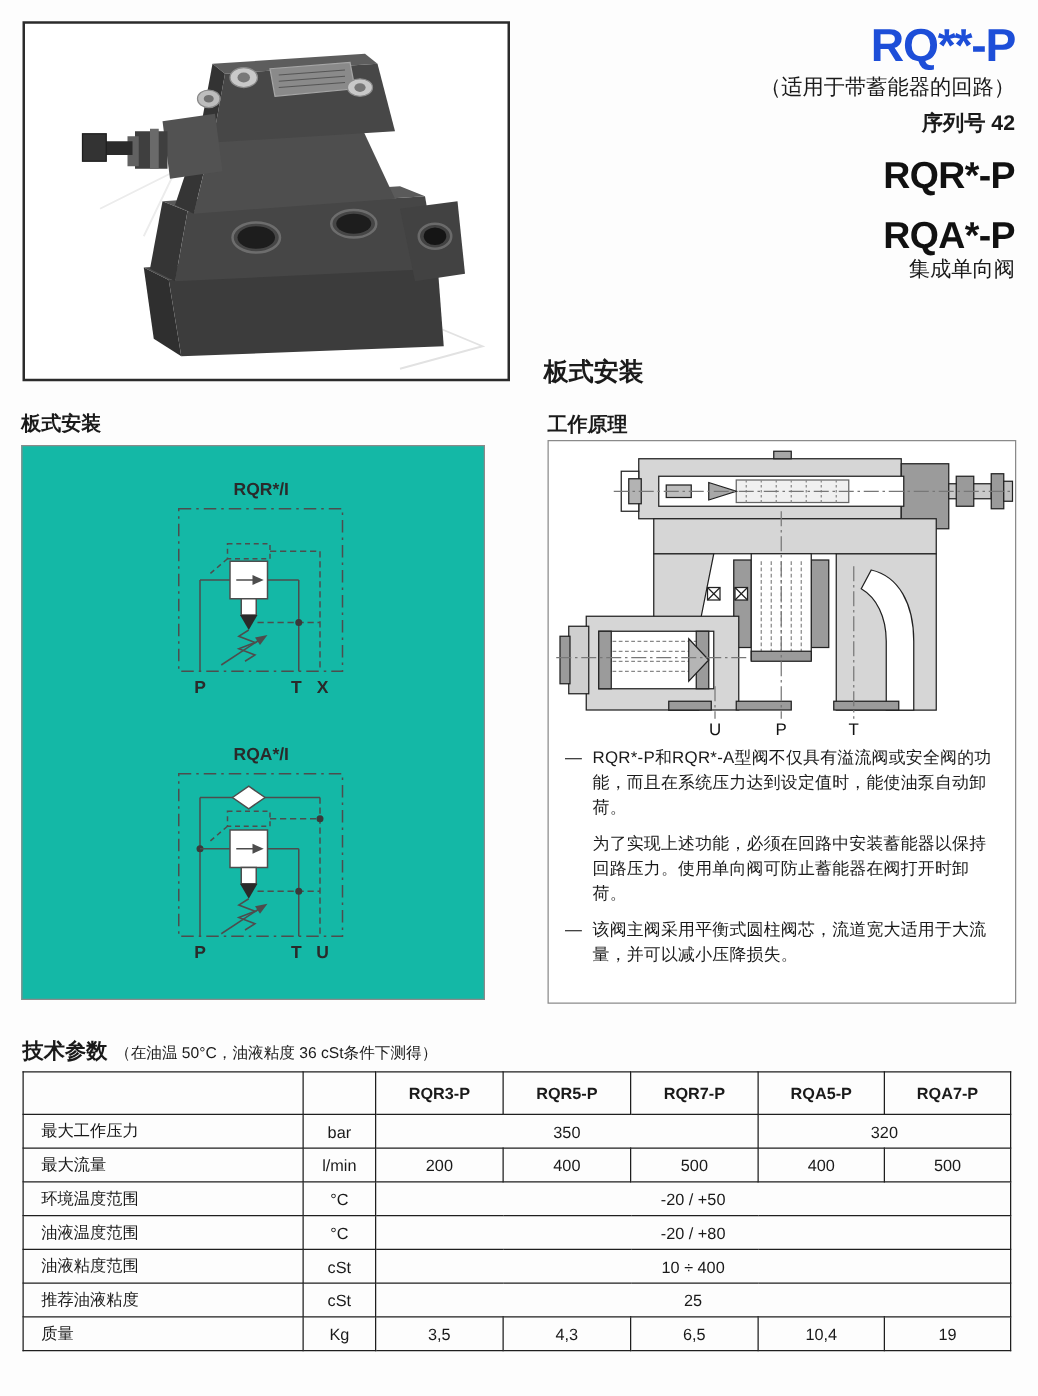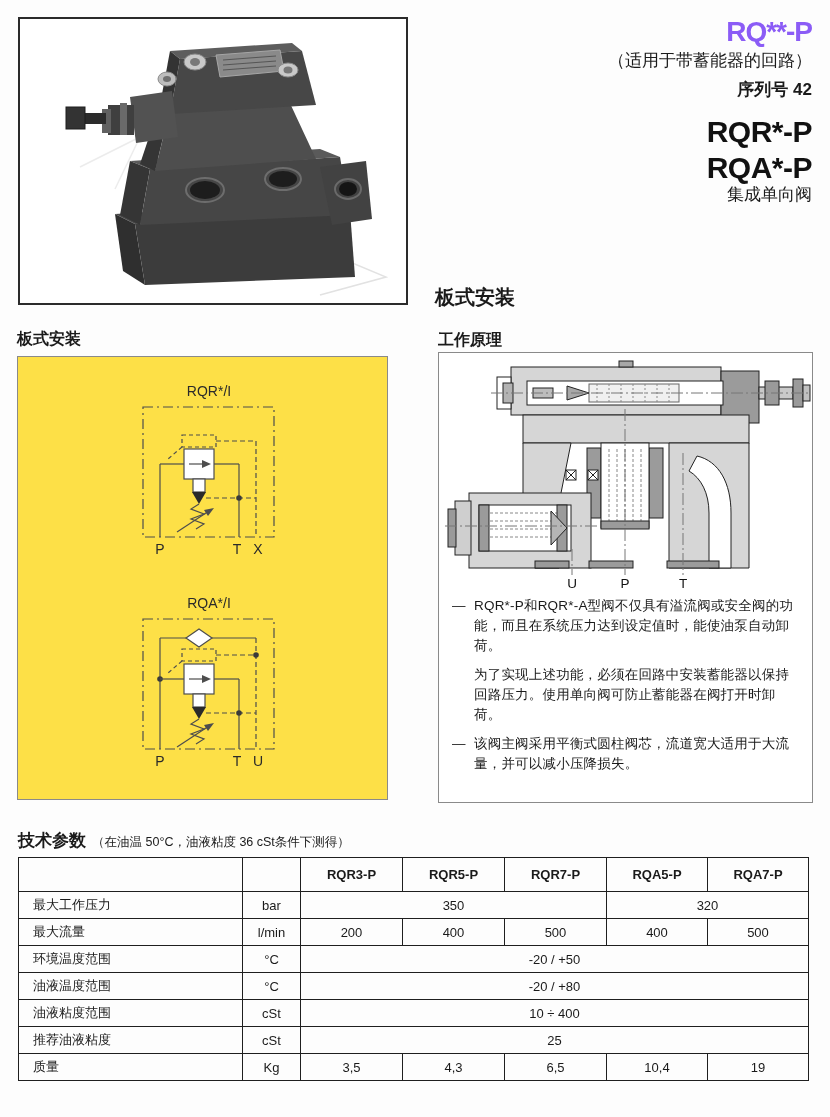--- a/index.html
+++ b/index.html
@@ -11,38 +11,38 @@
   .abs { position:absolute; }
 
   
   .photo-frame {
     left:18px; top:17px; width:390px; height:288px;
     border:2px solid #2b2b2b; background:#ffffff;
   }
 
   
   .title-block { right:18px; top:18px; width:400px; text-align:right; }
-  .model-main  { font-size:28px; font-weight:bold; line-height:1.0; letter-spacing:-1px; color:#8b5cf6; }
+  .model-main  { font-size:37px; font-weight:bold; line-height:1.0; letter-spacing:-1px; color:#1d4ed8; }
   .model-sub   { font-size:21px; font-weight:bold; margin-top:2px; }
   .model-note  { font-size:17px; margin-top:3px; }
   .model-series{ font-size:17px; font-weight:bold; margin-top:6px; }
   .variant-model { font-size:30px; font-weight:bold; line-height:1.05; letter-spacing:-0.5px; color:#111; }
   .vm1 { margin-top:15px; }
-  .vm2 { margin-top:4px; }
+  .vm2 { margin-top:16px; }
   .variant-desc  { font-size:17px; margin-top:0px; }
 
   .mount-label { left:435px; top:284px; font-size:20px; font-weight:bold; }
 
   .section-heading { font-size:16px; font-weight:bold; }
   .sym-heading  { left:17px;  top:329px; }
   .prin-heading { left:438px; top:330px; }
 
   .symbol-box {
     left:17px; top:356px; width:371px; height:444px;
-    border:1.5px solid #8a8a8a; background:#fde047;
+    border:1.5px solid #8a8a8a; background:#14b8a6;font-weight:bold;
   }
   .principle-box {
     left:438px; top:352px; width:375px; height:451px;
     border:1.5px solid #8a8a8a; background:#fff;
   }
   .principle-box svg { display:block; }
 
   .bullets { padding:3px 10px 0 13px; }
   .bullet-row { display:flex; margin-bottom:9px; }
   .b-dash { flex:0 0 22px; font-size:13.5px; line-height:1.48; }

